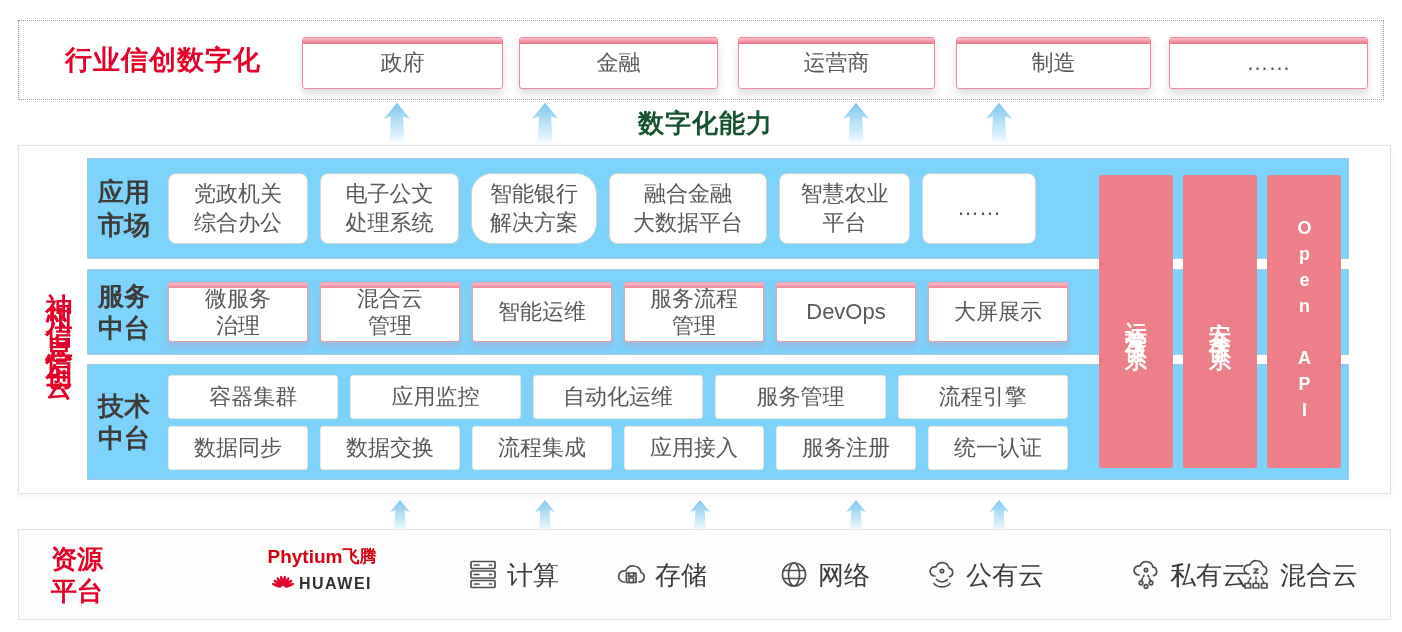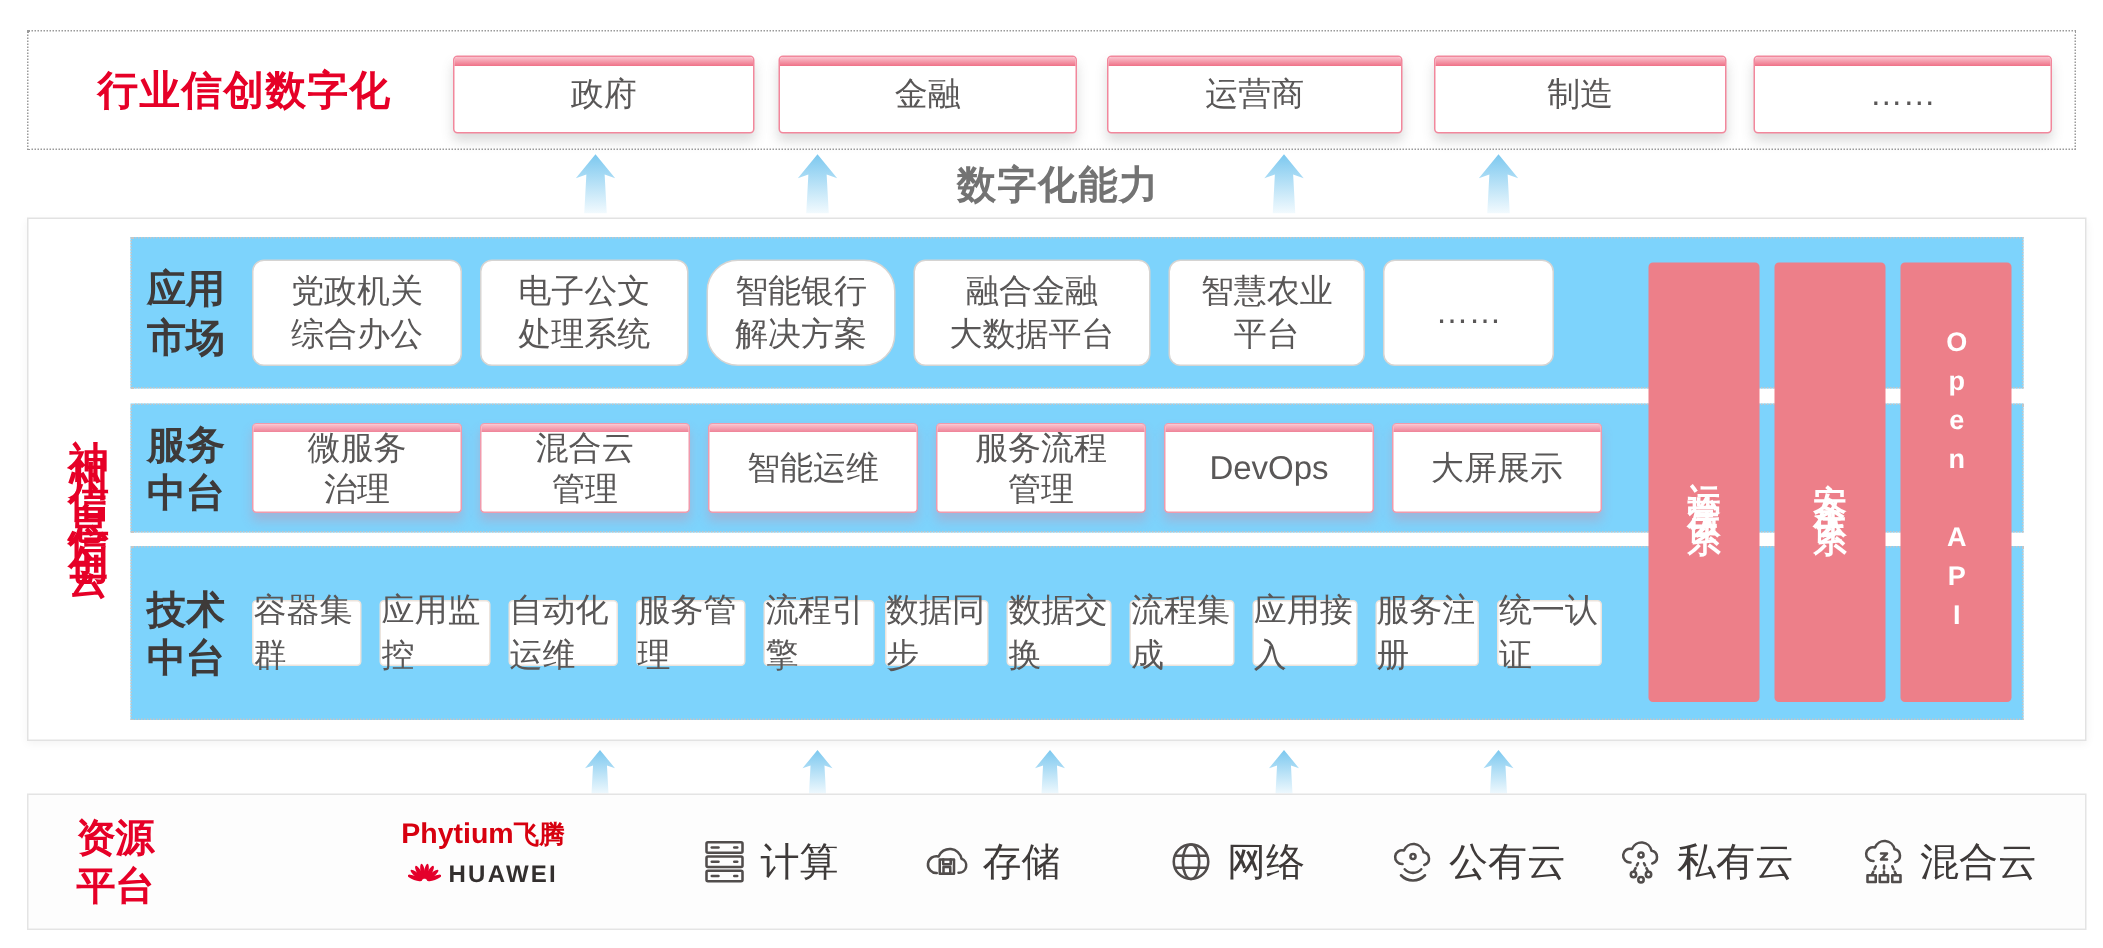--- a/index.html
+++ b/index.html
@@ -14,21 +14,21 @@
              font-size:27px;font-weight:bold;color:#e60027;letter-spacing:1px;}
   .ibox{top:16px;height:50px;background:#fff;border:1px solid #f2879c;border-radius:3px;
         box-shadow:0 5px 8px rgba(90,90,90,.22);display:flex;align-items:center;justify-content:center;
         font-size:22px;color:#595757;}
   .ibox::before{content:"";position:absolute;top:0;left:0;right:0;height:6px;
         background:linear-gradient(to bottom,#fac3ce,#ef7187);border-radius:2px 2px 0 0;}
 
   
   .up-arrow{width:30px;height:41px;}
   .up-arrow svg{width:100%;height:100%;display:block;}
-  #cap-label{left:638px;top:106px;font-size:26px;font-weight:bold;color:#737373;letter-spacing:1px;}
+  #cap-label{left:638px;top:106px;font-size:26px;font-weight:bold;color:#14532d;letter-spacing:1px;}
 
   
   #main{left:18px;top:145px;width:1371px;height:347px;background:#fff;border:1px solid #e2e2e2;
         box-shadow:0 2px 6px rgba(0,0,0,.05);}
   #vtitle{left:16px;top:0;height:100%;width:48px;display:flex;align-items:center;justify-content:center;
           writing-mode:vertical-rl;text-orientation:upright;font-size:27px;font-weight:bold;
           color:#e60027;letter-spacing:14px;}
   .strip{left:68px;width:1262px;background:#7dd3fc;border:1px dotted #c6c6c6;
          display:flex;align-items:center;padding-left:10px;box-sizing:border-box;}
   #strip-app{top:12px;height:101px;}
@@ -38,21 +38,21 @@
   .boxes{width:900px;flex:0 0 900px;display:flex;gap:12px;align-items:center;}
   .app-box{height:71px;background:#fff;border:1px solid #d6d4d2;border-radius:8px;
            display:flex;align-items:center;justify-content:center;text-align:center;
            font-size:22px;line-height:1.3;color:#595757;box-sizing:border-box;}
   .svc-box{position:relative;flex:1;height:60px;background:#fff;border:1px solid #f09aac;border-radius:3px;
            display:flex;align-items:center;justify-content:center;text-align:center;
            font-size:22px;line-height:1.25;color:#595757;box-sizing:border-box;
            box-shadow:0 5px 7px rgba(225,120,145,.30);}
   .svc-box::before{content:"";position:absolute;top:0;left:0;right:0;height:5px;
            background:linear-gradient(to bottom,#f9c0cc,#ef8398);}
-  .tech-col{width:900px;flex:0 0 900px;display:flex;gap:7px;}
+  .tech-col{width:900px;flex:0 0 900px;display:flex;flex-direction:column;gap:7px;}
   .tech-row{display:flex;gap:12px;}
   .tech-box{flex:1;height:42px;background:#fff;border:1px solid #ece4dd;border-radius:3px;
             display:flex;align-items:center;justify-content:center;font-size:22px;color:#595757;}
   .pillar{top:29px;width:74px;height:293px;background:#ed7f89;border-radius:3px;
           display:flex;align-items:center;justify-content:center;
           writing-mode:vertical-rl;text-orientation:upright;
           color:#fff;font-size:22px;font-weight:bold;letter-spacing:9px;}
   .pillar-openapi{font-size:18px;letter-spacing:6px;}
 
   
@@ -283,21 +283,21 @@
   <div class="abs res-item" style="left:906px;">
     <svg viewBox="0 0 34 34" class="ric">
       <path d="M10 18.5 a4.6 4.6 0 1 1 1-9 A6.8 6.8 0 0 1 24 10.7 a4.3 4.3 0 0 1 .5 8.4"></path>
       <circle cx="17" cy="13.5" r="1.7"></circle>
       <path d="M11.5 22 a7.5 7.5 0 0 0 11 0"></path>
       <path d="M9 26 a11 11 0 0 0 16 0"></path>
     </svg>
     <span class="lbl">公有云</span>
   </div>
 
-  <div class="abs res-item" style="left:1058px;">
+  <div class="abs res-item" style="left:1110px;">
     <svg viewBox="0 0 34 34" class="ric">
       <path d="M10 17.5 a4.6 4.6 0 1 1 1-9 A6.8 6.8 0 0 1 24 9.7 a4.3 4.3 0 0 1 .5 8.4"></path>
       <circle cx="17" cy="12.5" r="1.7"></circle>
       <line x1="12.5" y1="23" x2="15" y2="18" stroke-dasharray="2 2"></line>
       <line x1="21.5" y1="23" x2="19" y2="18" stroke-dasharray="2 2"></line>
       <circle cx="12" cy="25.5" r="1.8"></circle>
       <circle cx="22" cy="25.5" r="1.8"></circle>
       <circle cx="17" cy="29" r="1.8"></circle>
     </svg>
     <span class="lbl">私有云</span>

